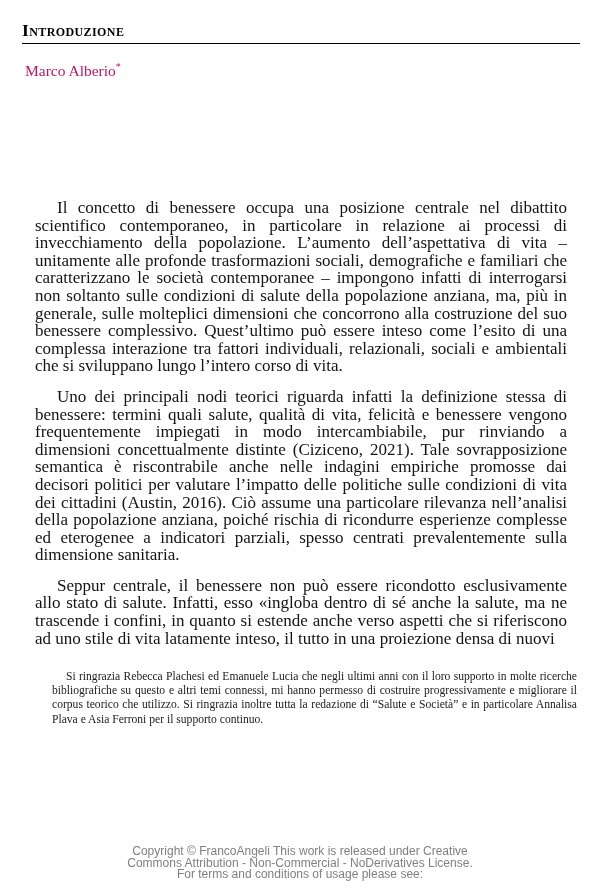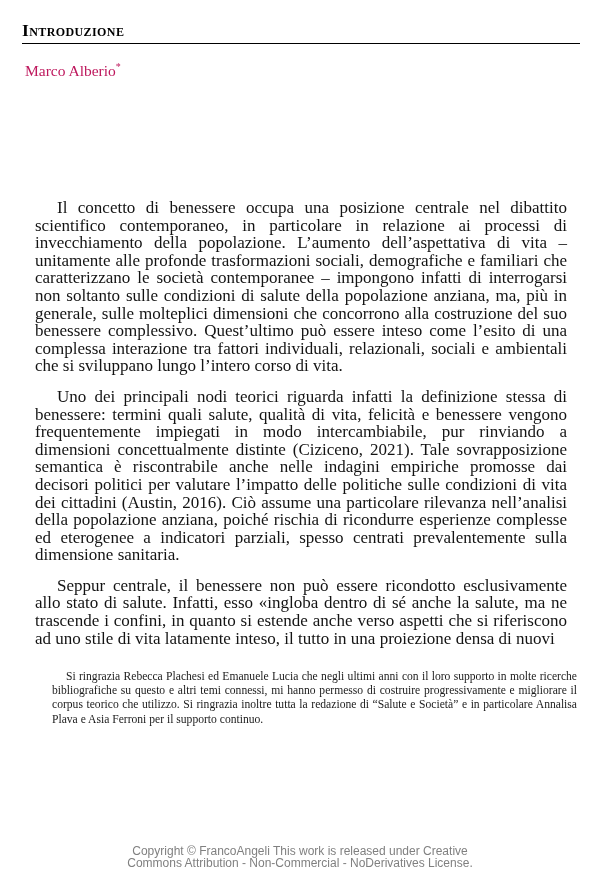--- a/index.html
+++ b/index.html
@@ -159,15 +159,16 @@
   </div>
 
   <div class="footnote">
     <p class="fn-body">Si ringrazia Rebecca Plachesi ed Emanuele Lucia che negli ultimi anni con il loro supporto in molte ricerche bibliografiche su questo e altri temi connessi, mi hanno permesso di costruire progressivamente e migliorare il corpus teorico che utilizzo. Si ringrazia inoltre tutta la redazione di “Salute e Società” e in particolare Annalisa Plava e Asia Ferroni per il supporto continuo.</p>
   </div>
 
 
   <div class="copyright">
     <div>Copyright © FrancoAngeli This work is released under Creative</div>
     <div>Commons Attribution - Non-Commercial - NoDerivatives License.</div>
+    <div>For terms and conditions of usage please see:</div>
   </div>
 
 </div>
 
 </body></html>

